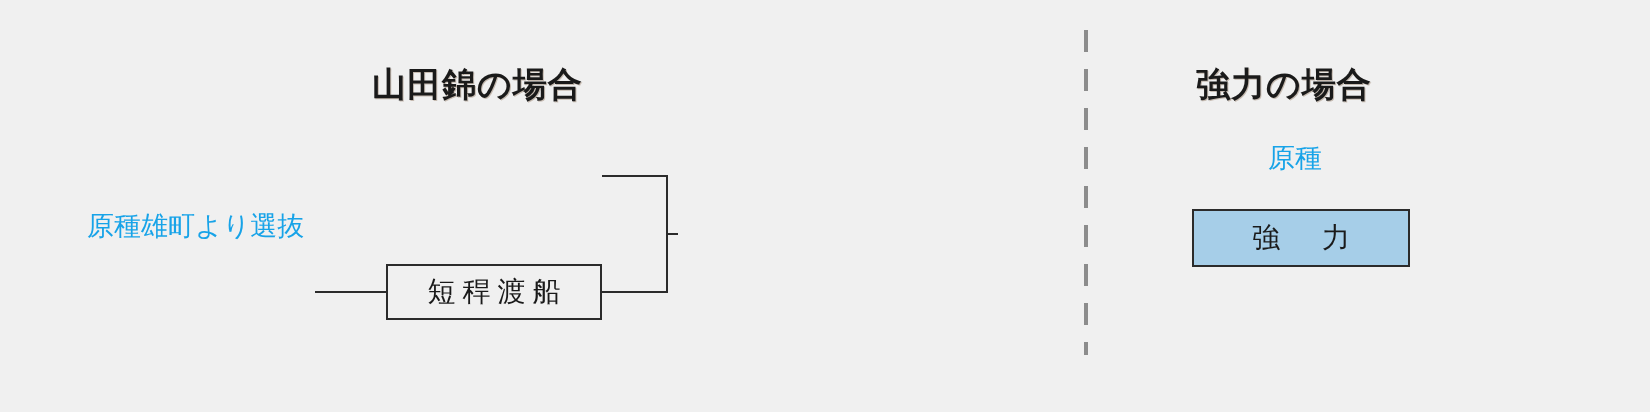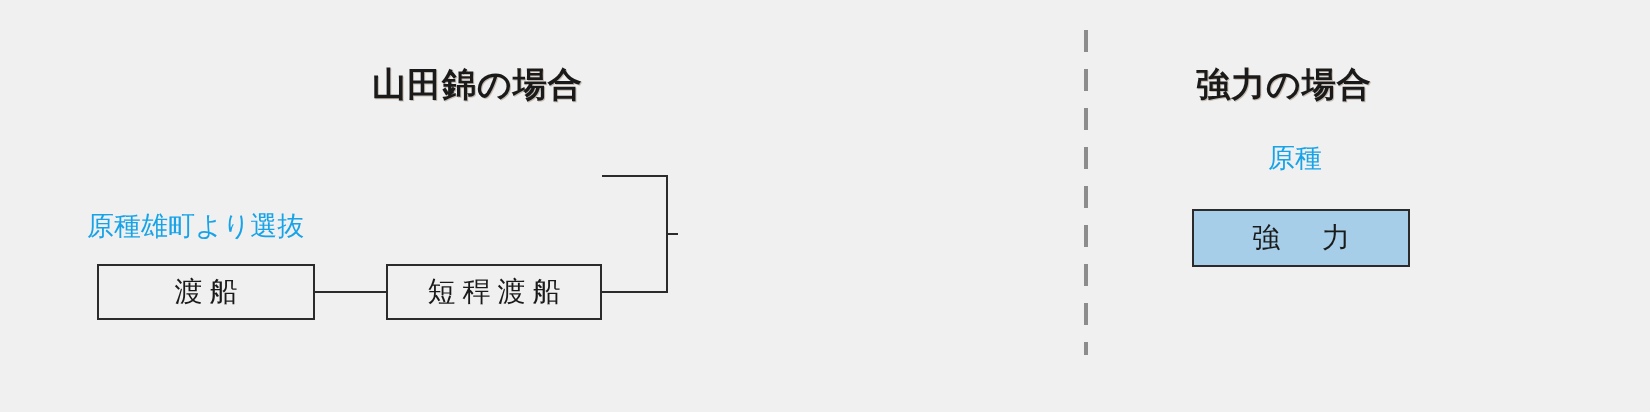--- a/index.html
+++ b/index.html
@@ -102,21 +102,20 @@
 </style>
 </head>
 <body>
 
 <div id="stage">
 
   <div id="title-left" class="panel-title">山田錦の場合</div>
 
   <div id="note-left" class="note">原種雄町より選抜</div>
 
-  <div id="node-tosen" class="node">渡船</div>
 
 
   <div id="node-tankan" class="node">短稈渡船</div>
 
 
   <div id="conn-tosen-tankan" class="line h"></div>
   <div id="conn-yamadaho-out" class="line h"></div>
   <div id="conn-tankan-out" class="line h"></div>
   <div id="conn-bracket-v" class="line v"></div>
   <div id="conn-bracket-out" class="line h"></div>

